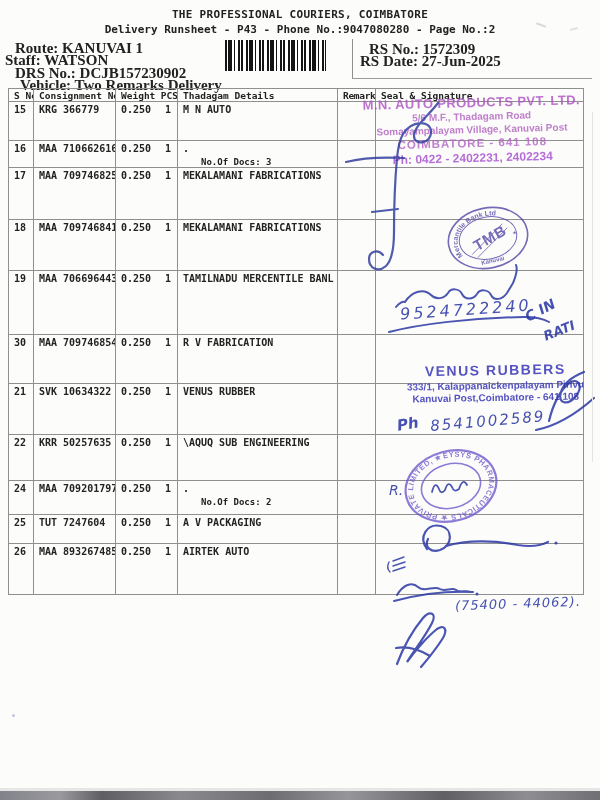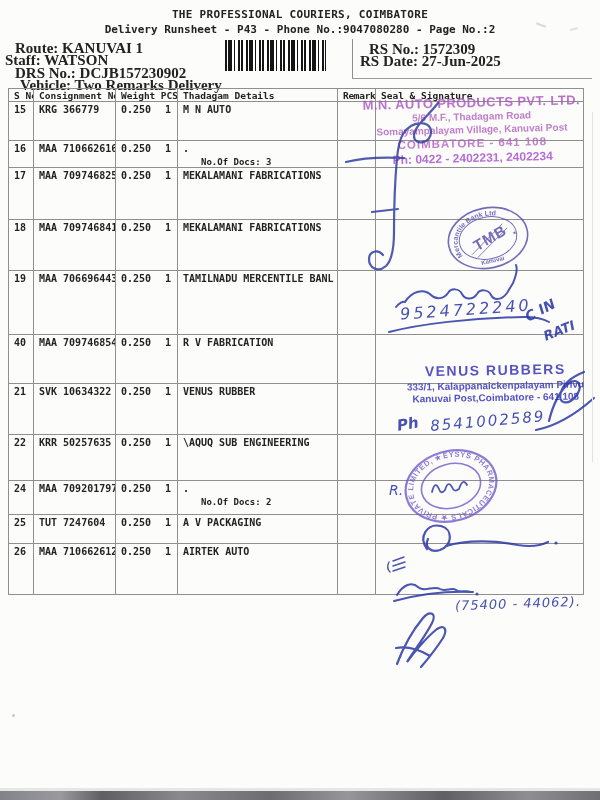--- a/index.html
+++ b/index.html
@@ -198,21 +198,21 @@
       </td>
       <td>
         <div>TAMILNADU MERCENTILE BANL</div>
 
       </td>
       <td></td>
       <td></td>
     </tr>
 
     <tr>
-      <td>40</td>
+      <td>30</td>
       <td>MAA 709746854</td>
       <td class="c-weight">
         <span class="w">0.250</span>
         <span>1</span>
       </td>
       <td>
         <div>R V FABRICATION</div>
 
       </td>
       <td></td>
@@ -275,21 +275,21 @@
       <td>
         <div>A V PACKAGING</div>
 
       </td>
       <td></td>
       <td></td>
     </tr>
 
     <tr>
       <td>26</td>
-      <td>MAA 710662612</td>
+      <td>MAA 893267485</td>
       <td class="c-weight">
         <span class="w">0.250</span>
         <span>1</span>
       </td>
       <td>
         <div>AIRTEK AUTO</div>
 
       </td>
       <td></td>
       <td></td>

